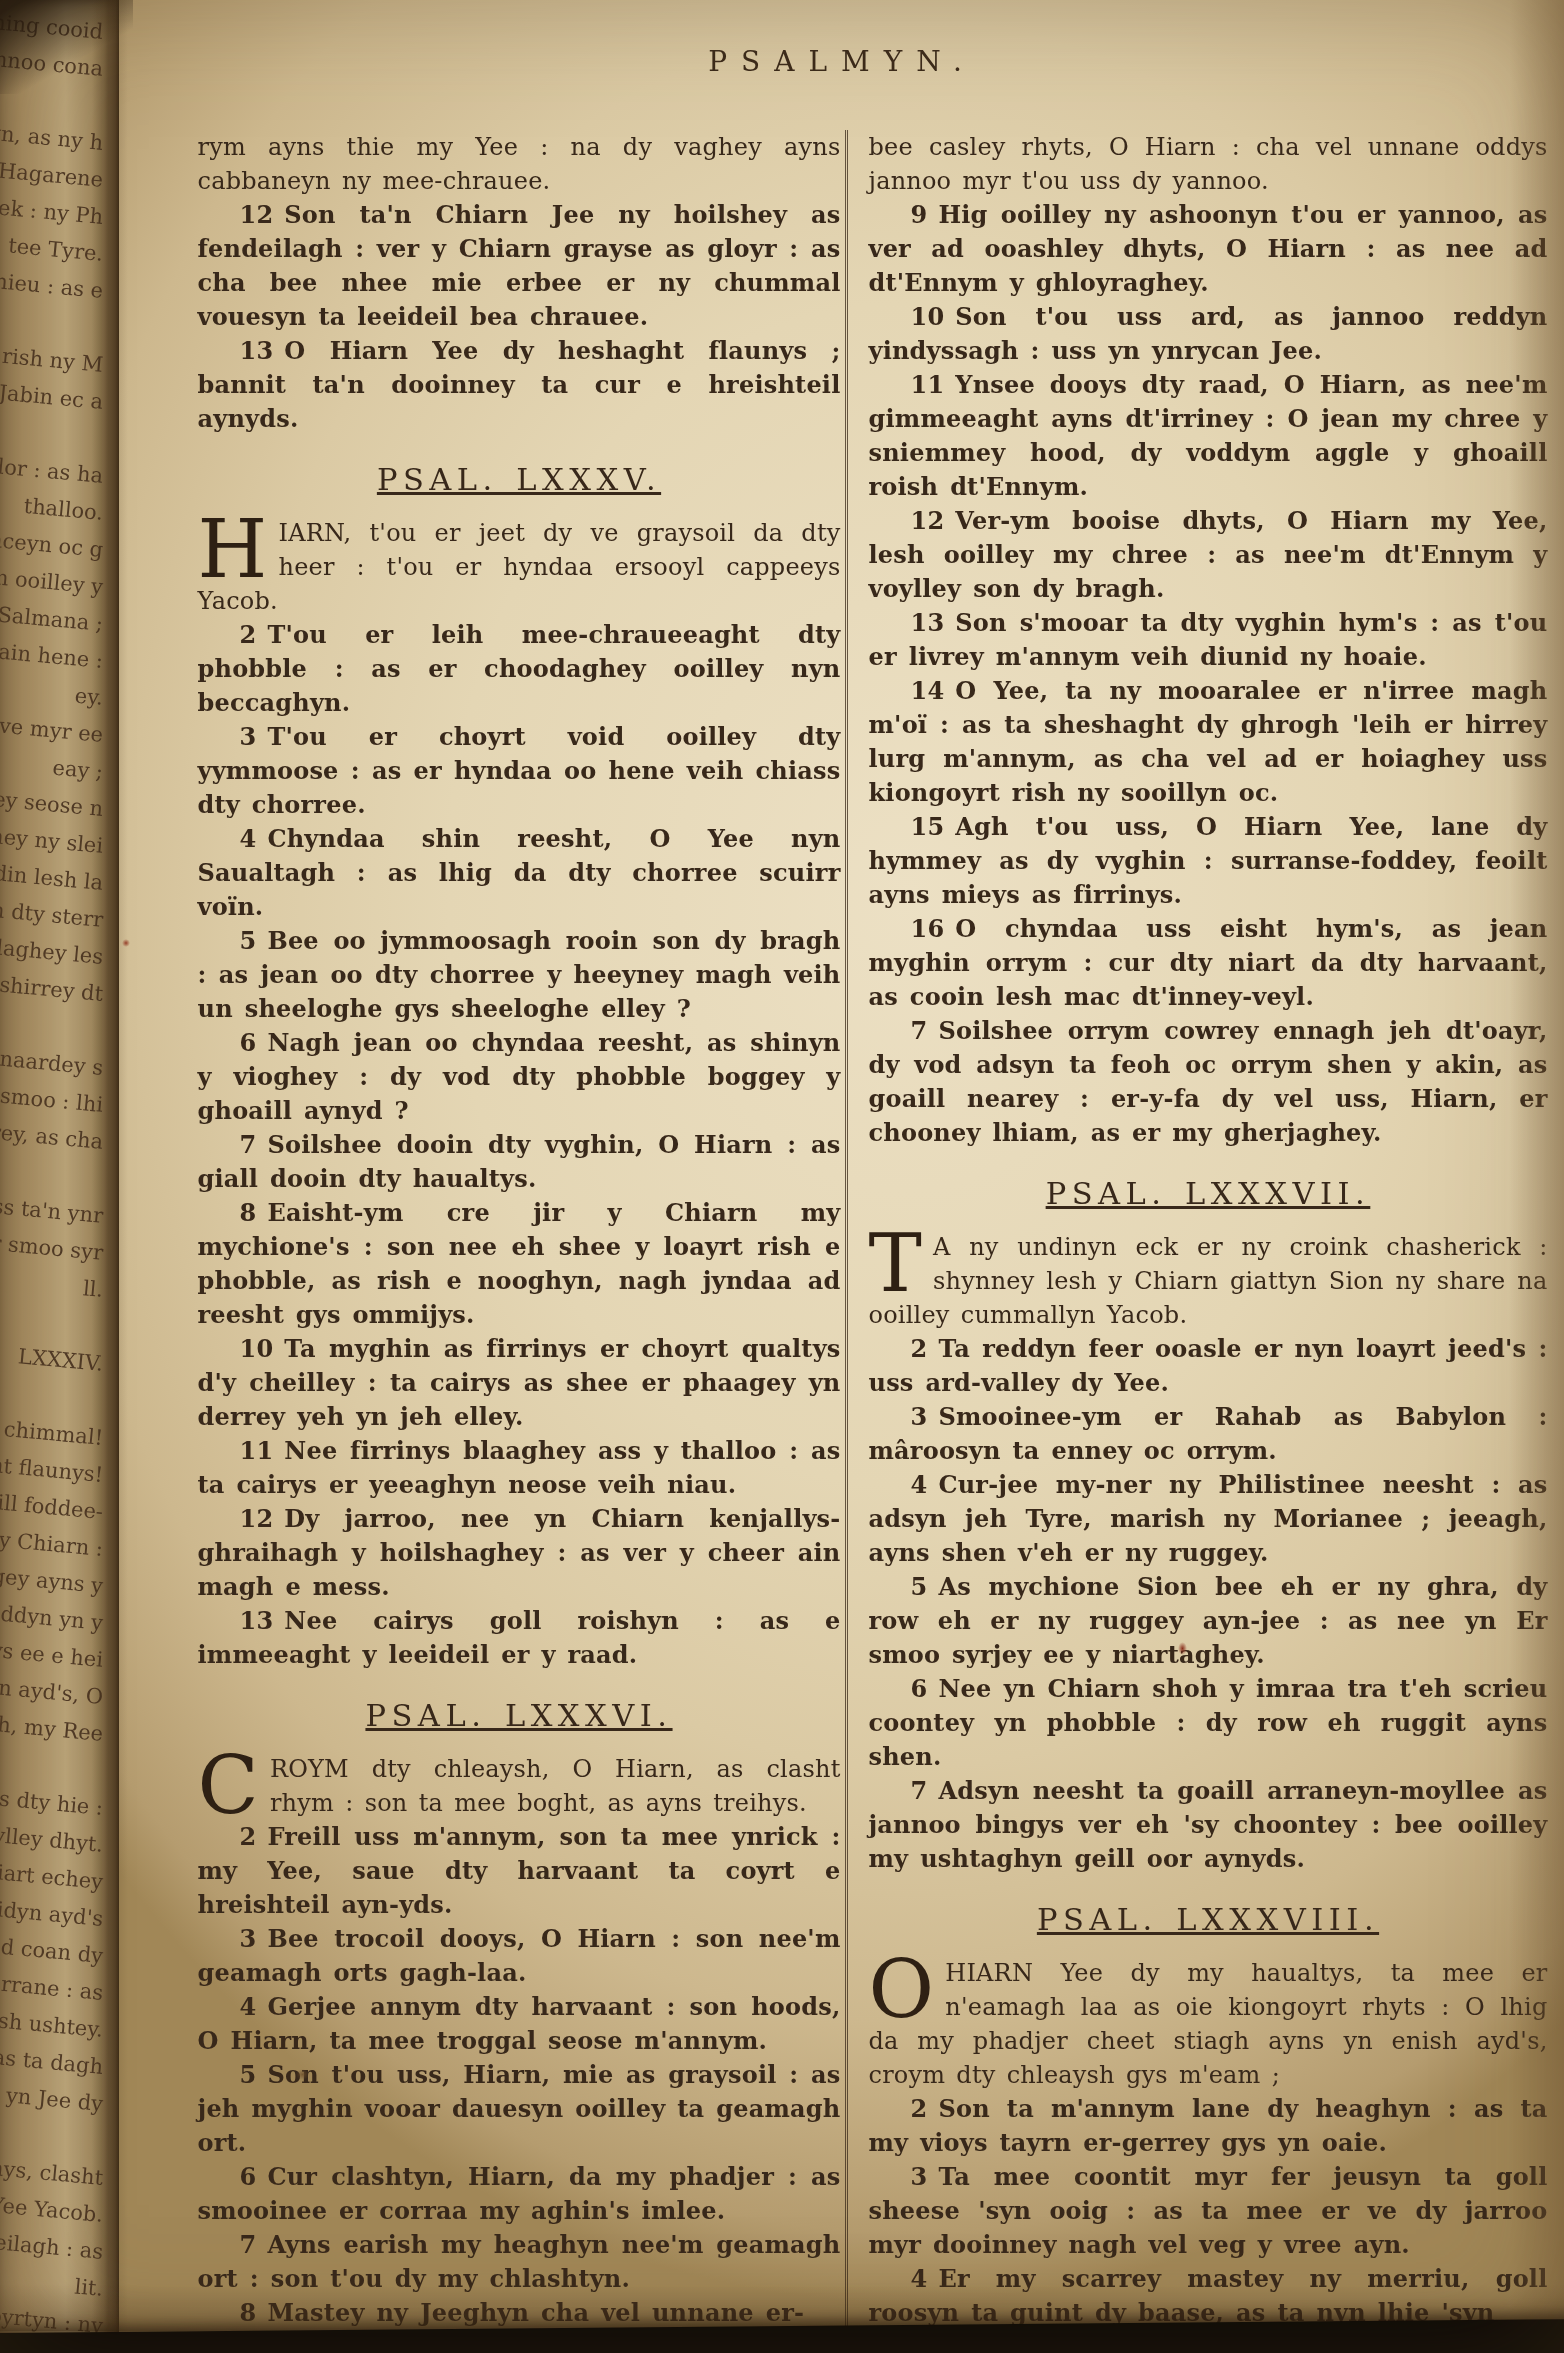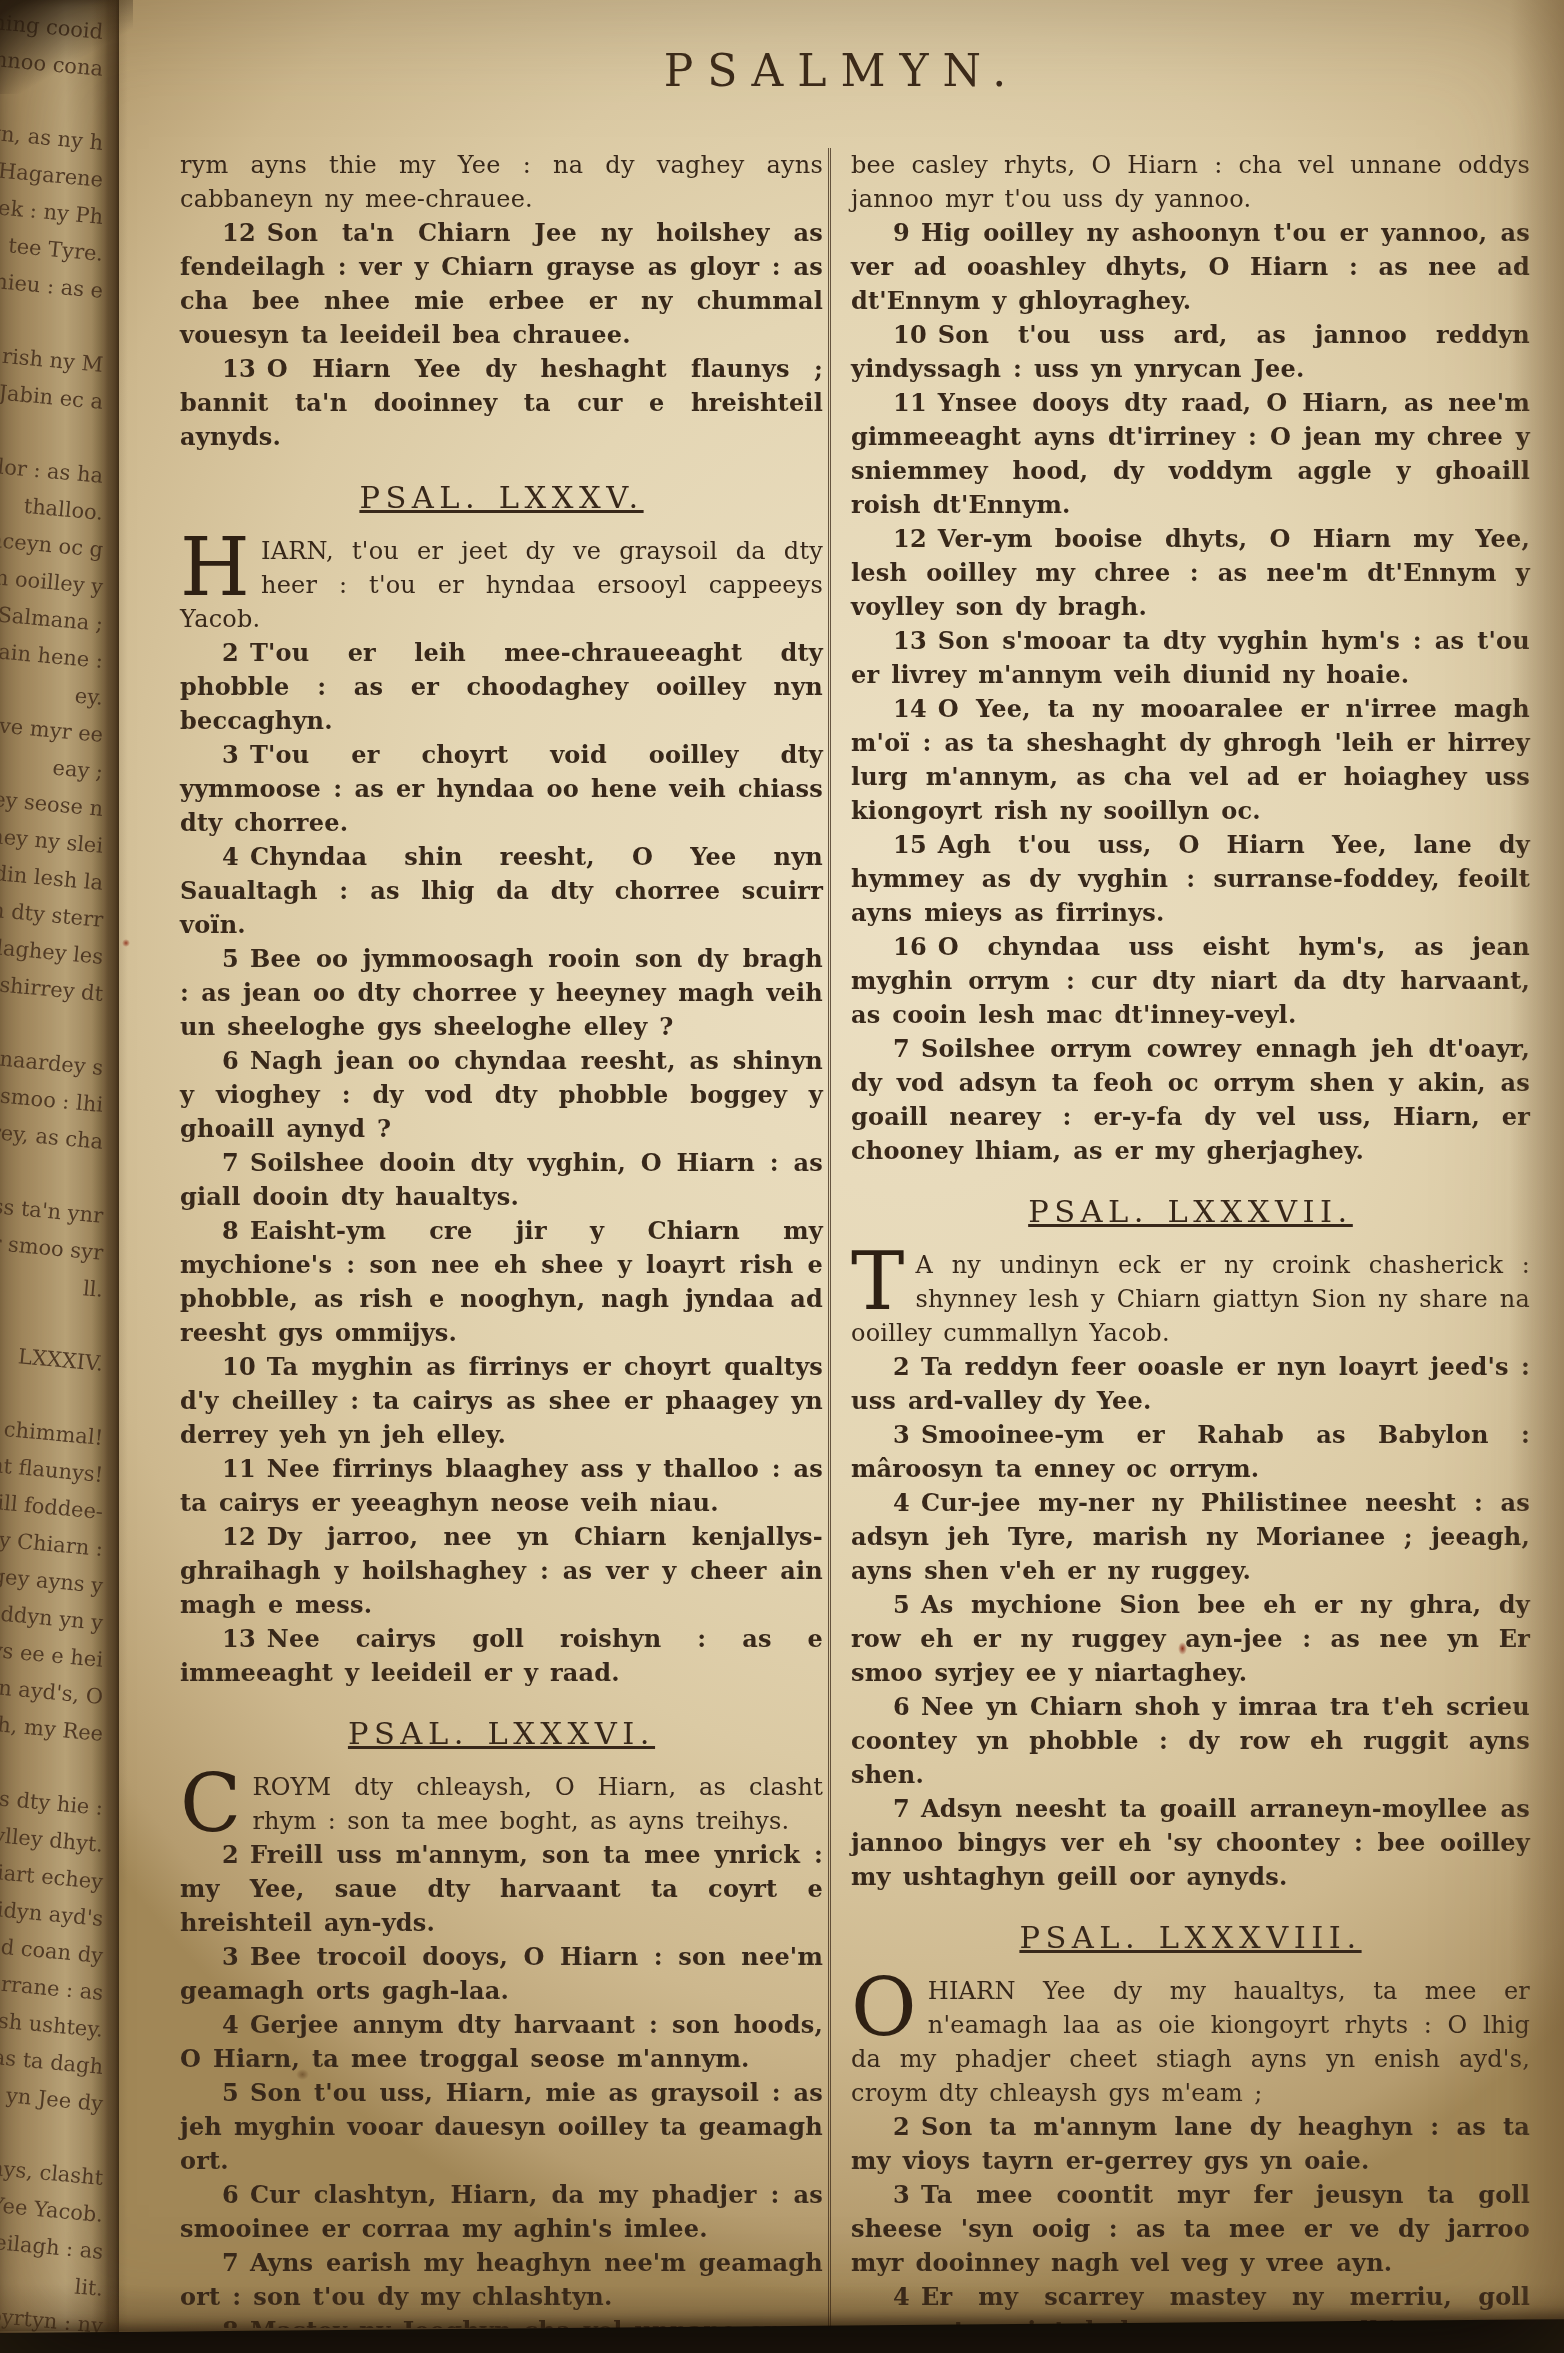--- a/index.html
+++ b/index.html
@@ -19,23 +19,23 @@
   #corner-tl{position:absolute;left:0;top:0;width:133px;height:94px;
     background:linear-gradient(150deg,rgba(18,11,6,.9) 8%,rgba(18,11,6,0) 62%);}
   #edge-right{position:absolute;right:0;top:0;width:55px;height:100%;
     background:linear-gradient(270deg,rgba(120,92,55,.45),rgba(120,92,55,0));}
   #bottom-bar{position:absolute;left:-15.6px;bottom:-12.5px;width:1612px;height:41px;background:#0b0805;
     transform:rotate(-.5deg);box-shadow:0 -4.7px 14px rgba(35,22,10,.75);}
   #bottom-fade{position:absolute;left:0;bottom:23.5px;width:100%;height:47px;
     background:linear-gradient(0deg,rgba(60,40,18,.35),rgba(60,40,18,0));}
   
   #content{position:absolute;left:119px;top:0;width:1446px;height:2328px;overflow:hidden;}
-  #running-head{margin:45px 0 0;text-align:center;font-size:44px;font-weight:normal;
+  #running-head{margin:45px 0 0;text-align:center;font-size:28px;font-weight:normal;
     letter-spacing:14px;color:#3b2a1a;}
-  #cols{display:flex;margin:52px 0 0 61px;min-height:2097px;}
+  #cols{display:flex;margin:52px 0 0 61px;min-height:2097px;justify-content:center;}
   .col{font-size:24px;line-height:34px;text-align:justify;word-spacing:.14em;letter-spacing:0.2px;}
   #col-left{width:643px;}
   #col-right{width:679px;margin-left:4.7px;border-left:3.9px double rgba(58,40,24,.75);padding-left:20.3px;}
   .col p{margin:0;}
   .verse{text-indent:42px;font-weight:bold;}
   .vnum{margin-right:11px;}
   .cont{text-indent:0;}
   .psal{margin:27px 0 19px;text-align:center;font-size:30.5px;font-weight:normal;
     letter-spacing:5.5px;white-space:nowrap;text-decoration:underline;}
   .lead{text-indent:0;}

